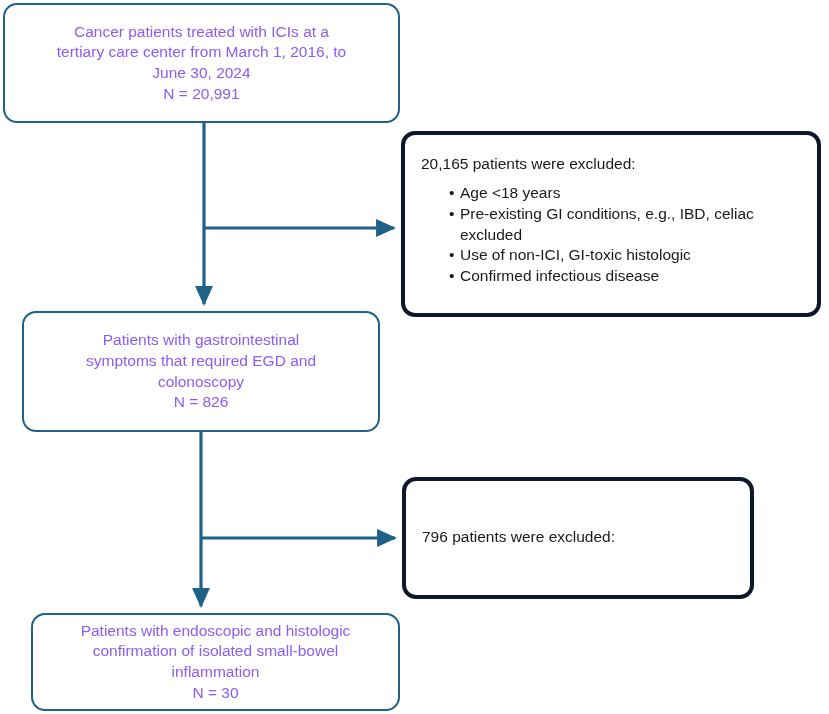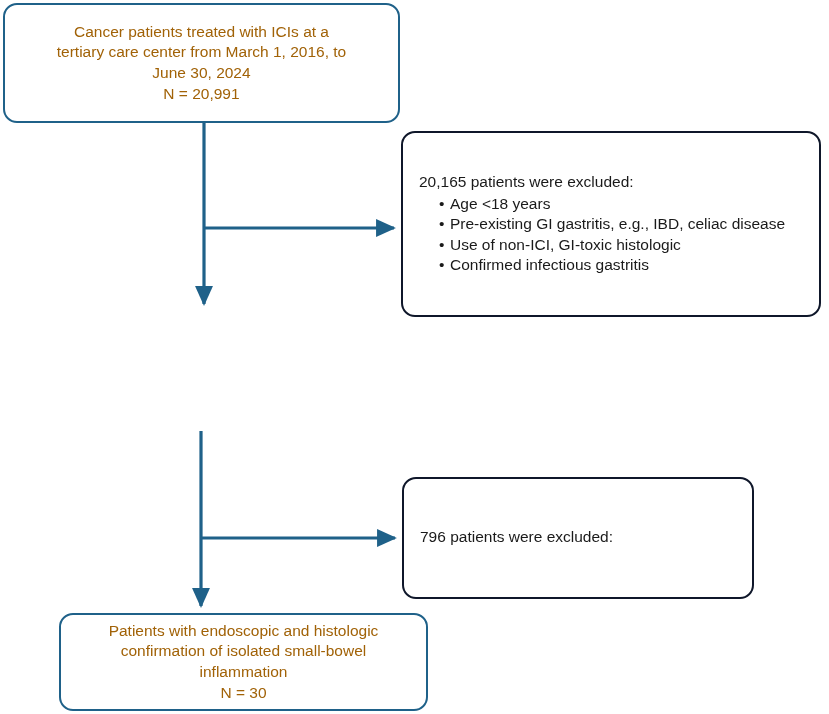--- a/index.html
+++ b/index.html
@@ -28,44 +28,44 @@
     flex-direction: column;
     justify-content: center;
   }
   .node-box.centered {
     align-items: center;
     text-align: center;
   }
   .node-text {
     font-size: 15.5px;
     line-height: 1.33;
-    color: #a16207;
+    color: #8b5cf6;
     white-space: pre-line;
     padding: 0 12px;
   }
   .excl-box {
     position: absolute;
     box-sizing: border-box;
-    border: 2px solid #0f172a;
+    border: 4px solid #0f172a;
     border-radius: 14px;
     background: #ffffff;
     display: flex;
     flex-direction: column;
     justify-content: center;
     padding: 0 16px;
   }
   .excl-heading {
     font-size: 15.5px;
     line-height: 1.33;
     color: #1a1a1a;
     margin: 0 0 1px 0;
   }
   .excl-list {
     list-style: none;
-    margin: 0;
+    margin: 8px;
     padding: 0 0 0 20px;
   }
   .excl-list li {
     font-size: 15.5px;
     line-height: 1.33;
     color: #1a1a1a;
     position: relative;
     padding-left: 11px;
     margin: 0;
   }
@@ -118,31 +118,37 @@
     <div class="node-text">Cancer patients treated with ICIs at a
 tertiary care center from March 1, 2016, to
 June 30, 2024
 N = 20,991</div>
   </div>
 
   <div class="excl-box" style="left:401px; top:131px; width:420px; height:186px;">
     <div class="excl-heading">20,165 patients were excluded:</div>
     <ul class="excl-list">
       <li>Age &lt;18 years</li>
-      <li>Pre-existing GI gastritis, e.g., IBD, celiac disease</li>
+      <li>Pre-existing GI conditions, e.g., IBD, celiac excluded</li>
       <li>Use of non-ICI, GI-toxic histologic</li>
-      <li>Confirmed infectious gastritis</li>
+      <li>Confirmed infectious disease</li>
     </ul>
   </div>
 
+  <div class="node-box centered" style="left:22px; top:311px; width:358px; height:121px;">
+    <div class="node-text">Patients with gastrointestinal
+symptoms that required EGD and
+colonoscopy
+N = 826</div>
+  </div>
 
   <div class="excl-box" style="left:402px; top:477px; width:352px; height:122px;">
     <div class="excl-heading">796 patients were excluded:</div>
   </div>
 
-  <div class="node-box centered" style="left:31px; top:613px; width:369px; height:98px;margin-left:28px;">
+  <div class="node-box centered" style="left:31px; top:613px; width:369px; height:98px;">
     <div class="node-text">Patients with endoscopic and histologic
 confirmation of isolated small-bowel
 inflammation
 N = 30</div>
   </div>
 
 </div>
 
 </body></html>

